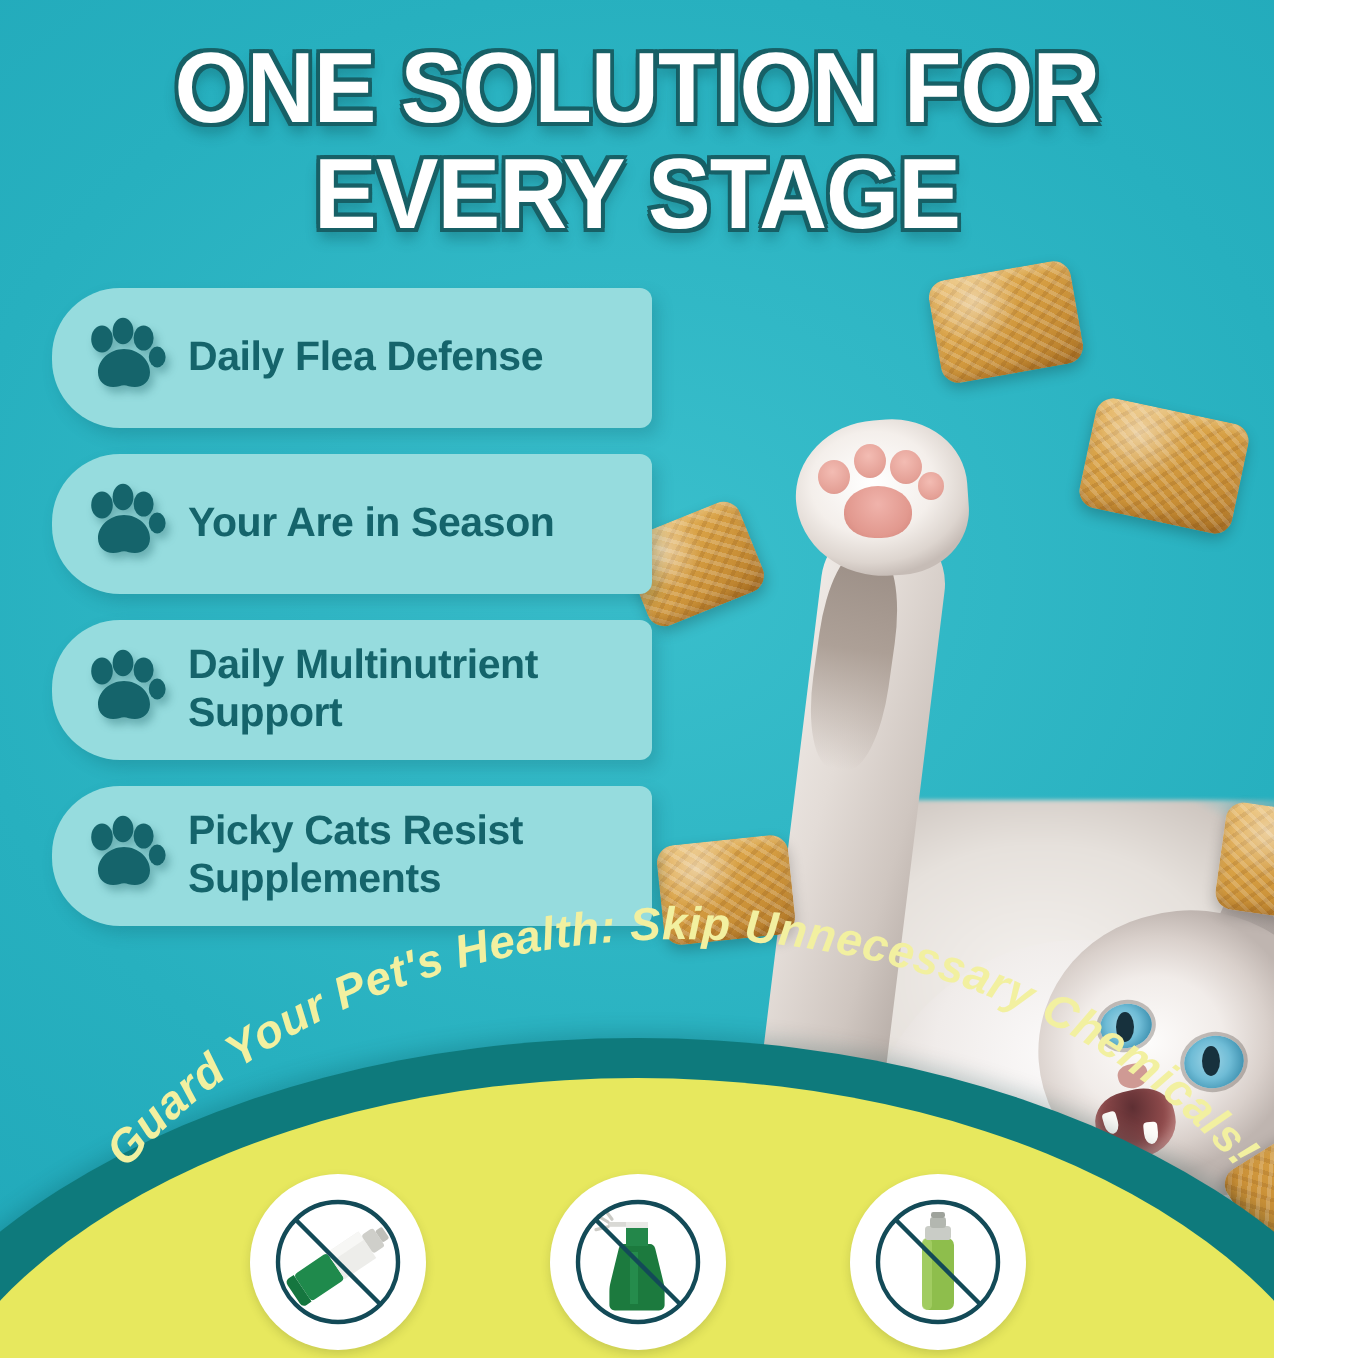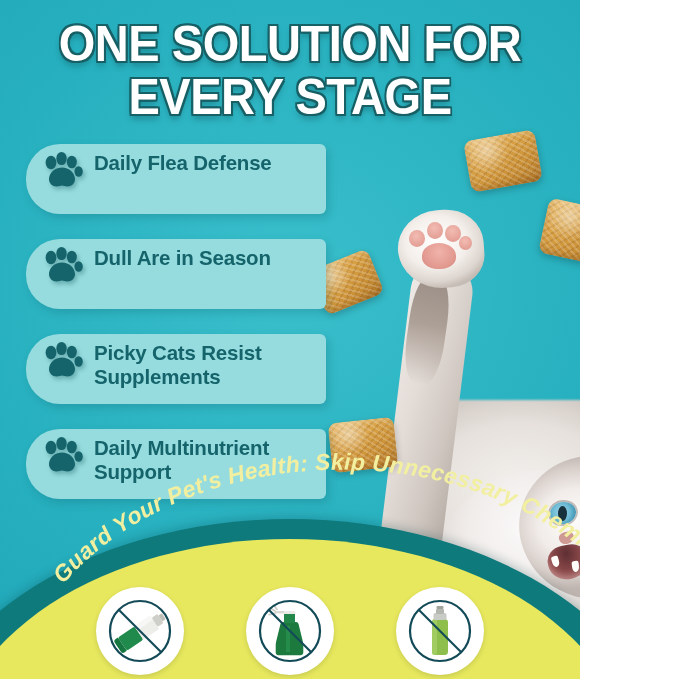--- a/index.html
+++ b/index.html
@@ -2,21 +2,21 @@
 <html><head>
 <meta charset="utf-8">
 <style>
   html, body {
     margin: 0;
     padding: 0;
     background: #ffffff;
   }
   #poster {
     position: relative;
-    width: 580px;
+    width: 637px;
     height: 679px;
     overflow: hidden;
     font-family: "Liberation Sans", sans-serif;
     background: radial-gradient(ellipse 120% 95% at 50% 42%, #3ABFCC 0%, #27B0BF 45%, #1FA6B8 80%, #1C9FB2 100%);
     user-select: none;
   }
 
   
   .photo-layer {
     position: absolute;
@@ -220,22 +220,23 @@
   
   .pill-list {
     position: absolute;
     left: 26px;
     top: 144px;
     width: 300px;
   }
   .pill {
     position: relative;
     display: flex;
+    align-items: center;
     min-height: 56px;
-    margin-bottom: 25px;
+    margin-bottom: 13px;
     padding: 7px 10px 7px 14px;
     background: #96DCDE;
     border-radius: 34px 6px 6px 34px;
     box-shadow: 3px 4px 8px rgba(12,80,90,.22);
   }
   .pill .paw-icon {
     flex: 0 0 auto;
     width: 44px;
     height: 42px;
     margin-right: 10px;
@@ -364,44 +365,44 @@
     </div>
 
     <div class="pill">
       <svg class="paw-icon" viewBox="0 0 44 42">
         <ellipse cx="11" cy="11.5" rx="5.4" ry="6.8" fill="#15646B"></ellipse>
         <ellipse cx="21.5" cy="7.5" rx="5.2" ry="6.6" fill="#15646B"></ellipse>
         <ellipse cx="31.8" cy="11" rx="5" ry="6.3" fill="#15646B"></ellipse>
         <ellipse cx="38.6" cy="20.5" rx="4.2" ry="5.2" fill="#15646B"></ellipse>
         <path d="M22 16.5c7.2 0 13 5.6 13 11.6 0 4.6-3.4 7.4-7.6 7.4-2.4 0-3.8-.9-5.4-.9s-3 .9-5.4.9C12.4 35.5 9 32.7 9 28.1 9 22.1 14.8 16.5 22 16.5z" fill="#15646B"></path>
       </svg>
-      <span class="pill-text">Dull Are in Season</span>
+      <span class="pill-text">Your Are in Season</span>
     </div>
 
 
     <div class="pill">
       <svg class="paw-icon" viewBox="0 0 44 42">
         <ellipse cx="11" cy="11.5" rx="5.4" ry="6.8" fill="#15646B"></ellipse>
         <ellipse cx="21.5" cy="7.5" rx="5.2" ry="6.6" fill="#15646B"></ellipse>
         <ellipse cx="31.8" cy="11" rx="5" ry="6.3" fill="#15646B"></ellipse>
         <ellipse cx="38.6" cy="20.5" rx="4.2" ry="5.2" fill="#15646B"></ellipse>
         <path d="M22 16.5c7.2 0 13 5.6 13 11.6 0 4.6-3.4 7.4-7.6 7.4-2.4 0-3.8-.9-5.4-.9s-3 .9-5.4.9C12.4 35.5 9 32.7 9 28.1 9 22.1 14.8 16.5 22 16.5z" fill="#15646B"></path>
       </svg>
-      <span class="pill-text">Picky Cats Resist<br>Supplements</span>
+      <span class="pill-text">Daily Multinutrient<br>Support</span>
     </div>
 
     <div class="pill">
       <svg class="paw-icon" viewBox="0 0 44 42">
         <ellipse cx="11" cy="11.5" rx="5.4" ry="6.8" fill="#15646B"></ellipse>
         <ellipse cx="21.5" cy="7.5" rx="5.2" ry="6.6" fill="#15646B"></ellipse>
         <ellipse cx="31.8" cy="11" rx="5" ry="6.3" fill="#15646B"></ellipse>
         <ellipse cx="38.6" cy="20.5" rx="4.2" ry="5.2" fill="#15646B"></ellipse>
         <path d="M22 16.5c7.2 0 13 5.6 13 11.6 0 4.6-3.4 7.4-7.6 7.4-2.4 0-3.8-.9-5.4-.9s-3 .9-5.4.9C12.4 35.5 9 32.7 9 28.1 9 22.1 14.8 16.5 22 16.5z" fill="#15646B"></path>
       </svg>
-      <span class="pill-text">Daily Multinutrient<br>Support</span>
+      <span class="pill-text">Picky Cats Resist<br>Supplements</span>
     </div>
 
   </div>
 
   <div class="bottom-teal"></div>
   <div class="bottom-yellow"></div>
 
   <div class="ribbon-text-wrap">
     <svg class="ribbon-svg" viewBox="0 0 679 120">
       <defs>

